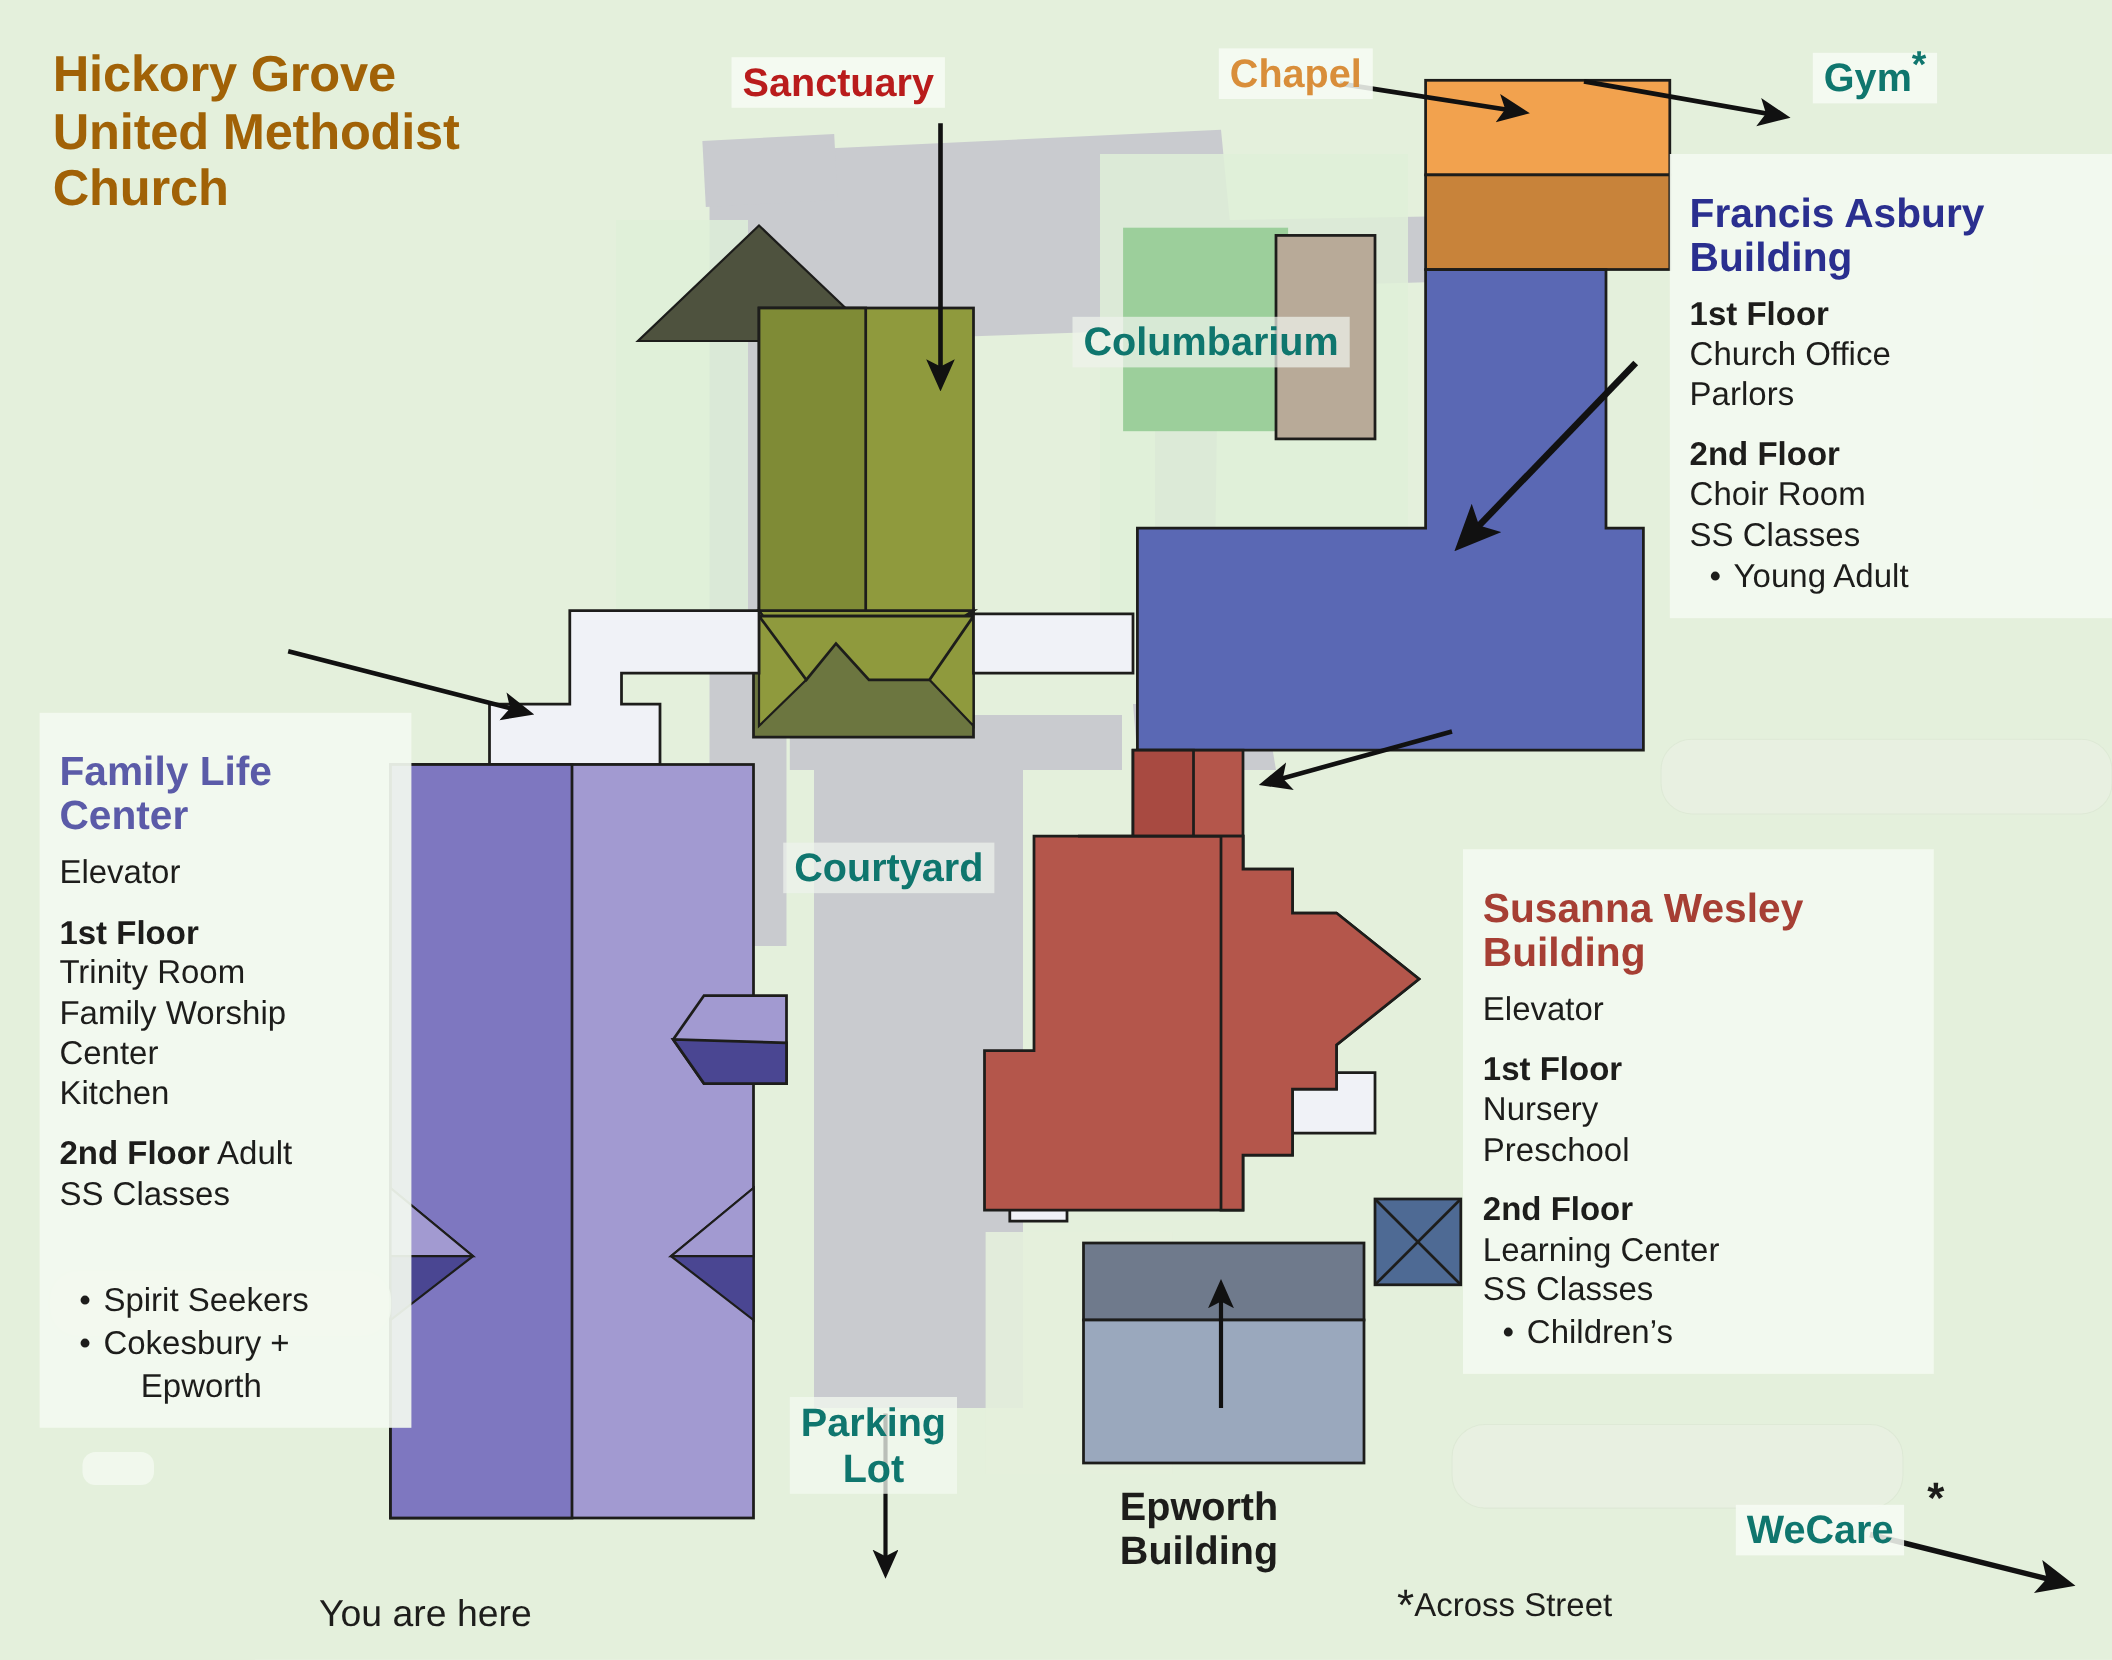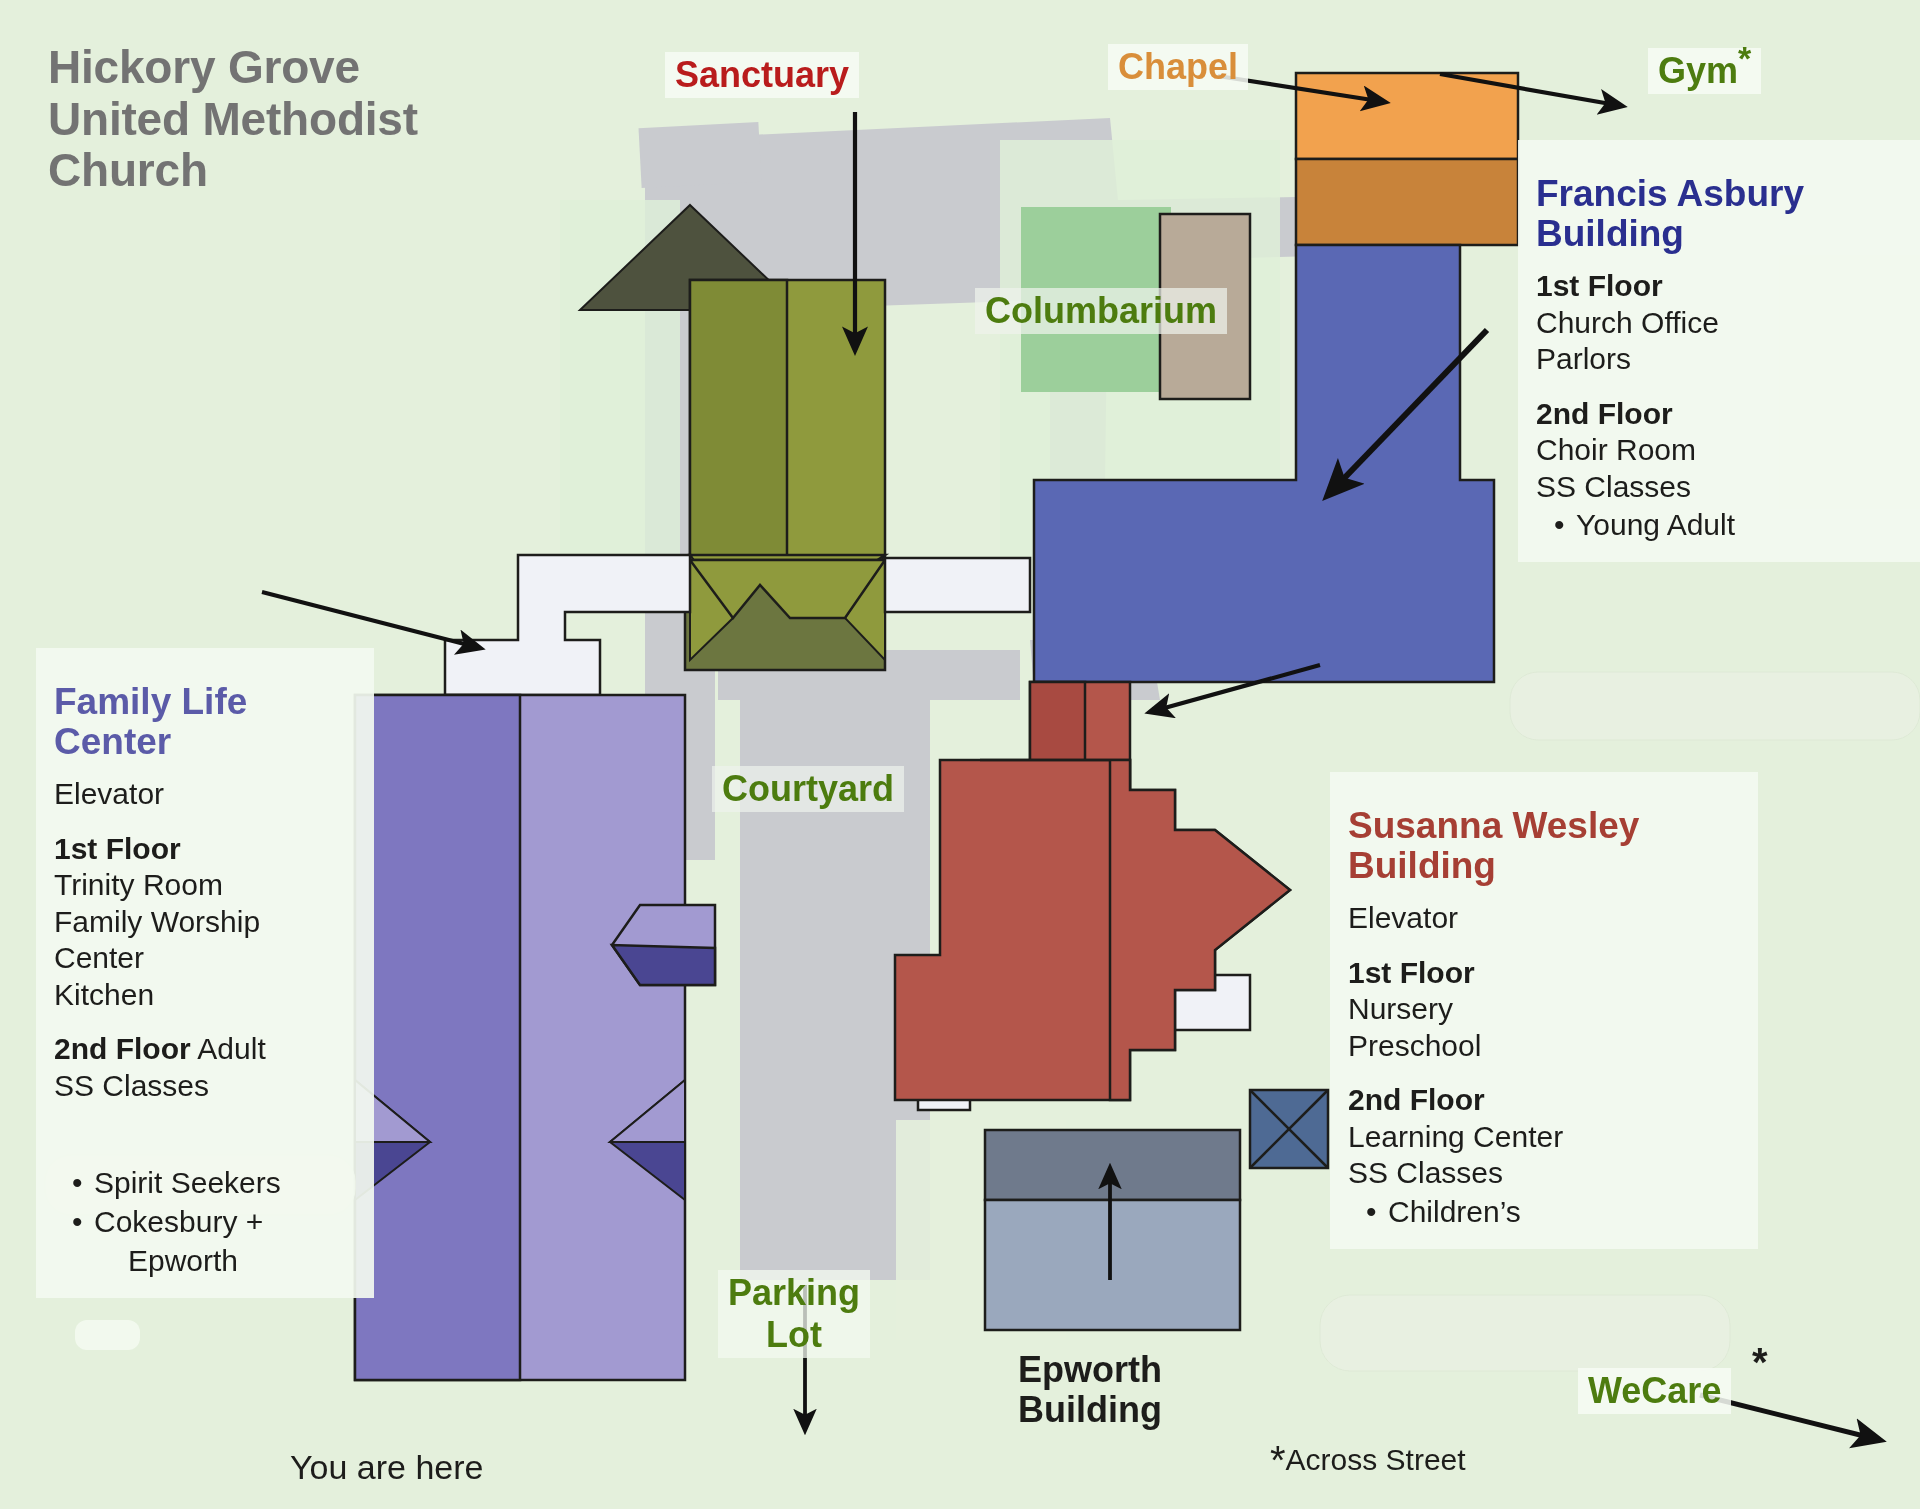--- a/index.html
+++ b/index.html
@@ -18,21 +18,21 @@
   #map-svg {
     position: absolute;
     left: 0; top: 0;
     width: 1920px;
     height: 1509px;
   }
   .lbl {
     position: absolute;
     background: rgba(247, 252, 245, 0.86);
     padding: 2px 10px;
-    color: #4d7c0f;
+    color: #0f766e;
     white-space: nowrap;
   }
   .panel {
     position: absolute;
     background: rgba(243, 250, 240, 0.92);
     padding: 14px 18px 18px 18px;
     color: #1d1d1b;
     line-height: 1.16;
   }
   .panel .ptitle {
@@ -63,21 +63,21 @@
     position: absolute;
     left: -22px;
   }
   .title-block {
     position: absolute;
     left: 48px;
     top: 42px;
     font-size: 46px;
     font-weight: bold;
     line-height: 1.12;
-    color: #737373;
+    color: #a16207;
     letter-spacing: -0.2px;
   }
   .maplabel-big {
     font-size: 36px;
     font-weight: bold;
   }
   .plain {
     position: absolute;
     font-size: 28px;
     color: #1d1d1b;

